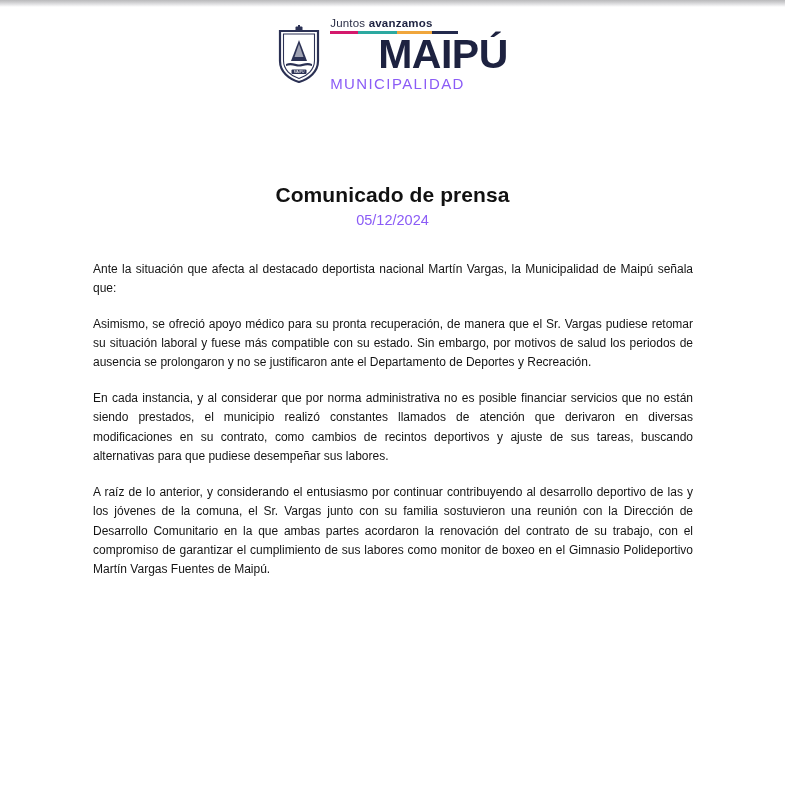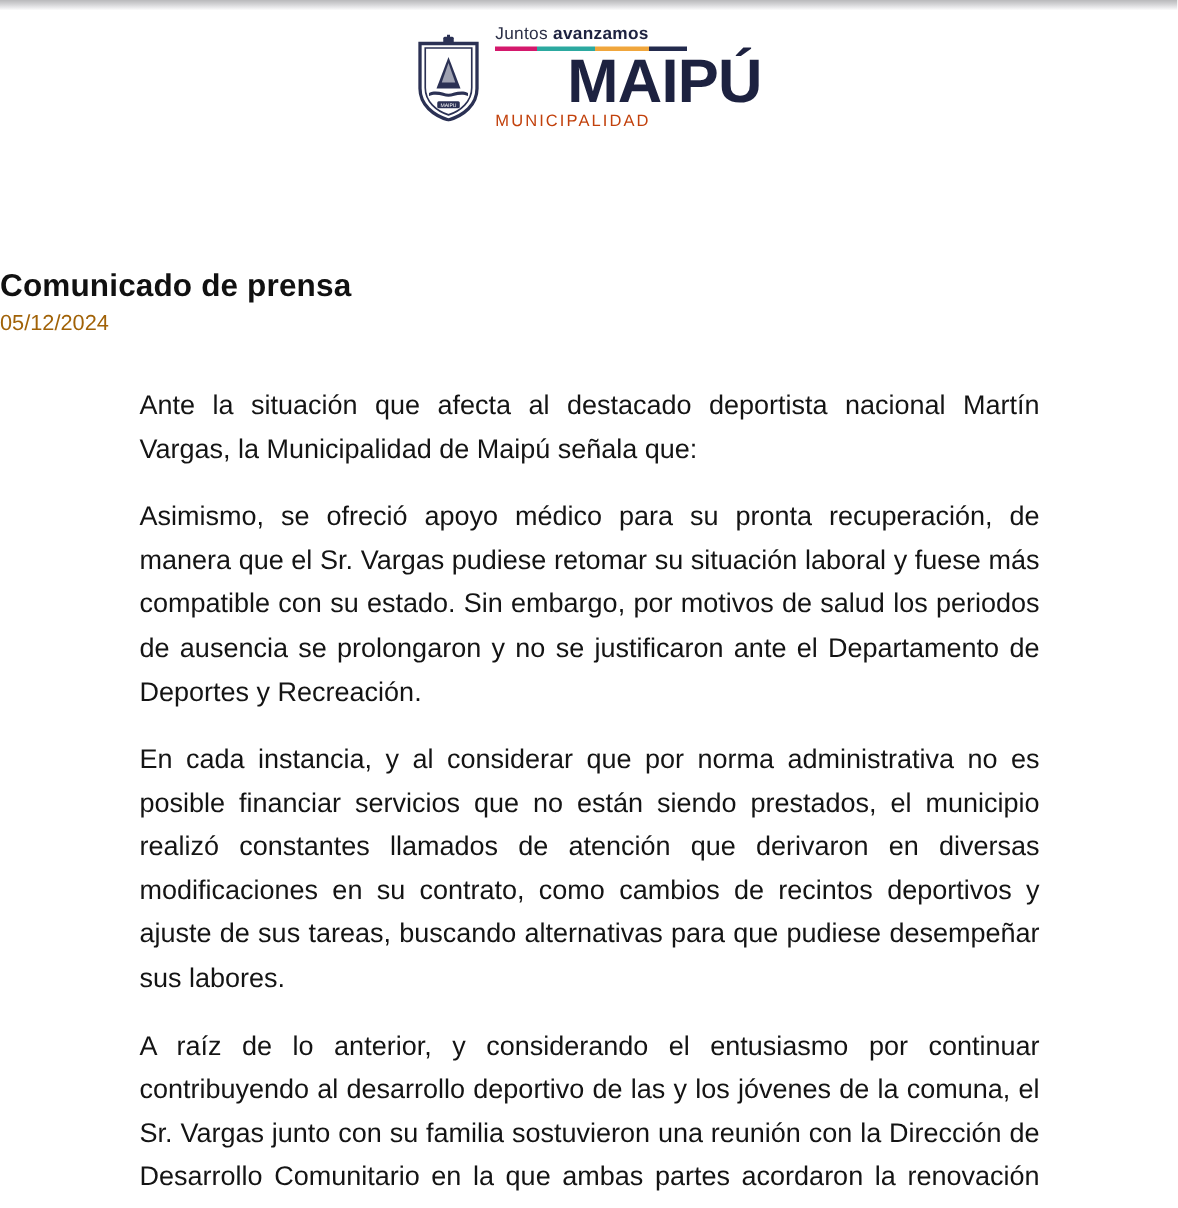--- a/index.html
+++ b/index.html
@@ -86,52 +86,53 @@
   .brandname {
     font-size: 41px;
     font-weight: bold;
     letter-spacing: -0.5px;
     color: #1d2240;
     line-height: 0.92;
     font-family: "Liberation Sans", sans-serif;
     margin-left: 48px;
   }
   .brandsub {
-    font-size: 11px;
+    font-size: 15px;
     letter-spacing: 1.4px;
-    color: #c2410c;
+    color: #8b5cf6;
     margin-top: 2px;
     font-family: "Liberation Sans", sans-serif;
   }
 
   
   .title-block {
+    text-align: center;
     margin-top: 92px;
   }
   .doc-title {
     font-size: 21px;
     font-weight: bold;
     color: #111111;
     letter-spacing: 0.1px;
   }
   .doc-date {
     font-size: 14.5px;
-    color: #a16207;
+    color: #8b5cf6;
     margin-top: 5px;
   }
 
   
   .body-copy {
     margin: 0 auto;
     padding-left: 93px;
     padding-right: 92px;
     margin-top: 32px;
   }
   .para {
-    font-size: 18px;
+    font-size: 12px;
     line-height: 1.62;
     text-align: justify;
     color: #141414;
     margin: 0 0 16px 0;
     hyphens: none;
   }
   .para:last-child { margin-bottom: 0; }
 </style>
 </head>
 <body>

